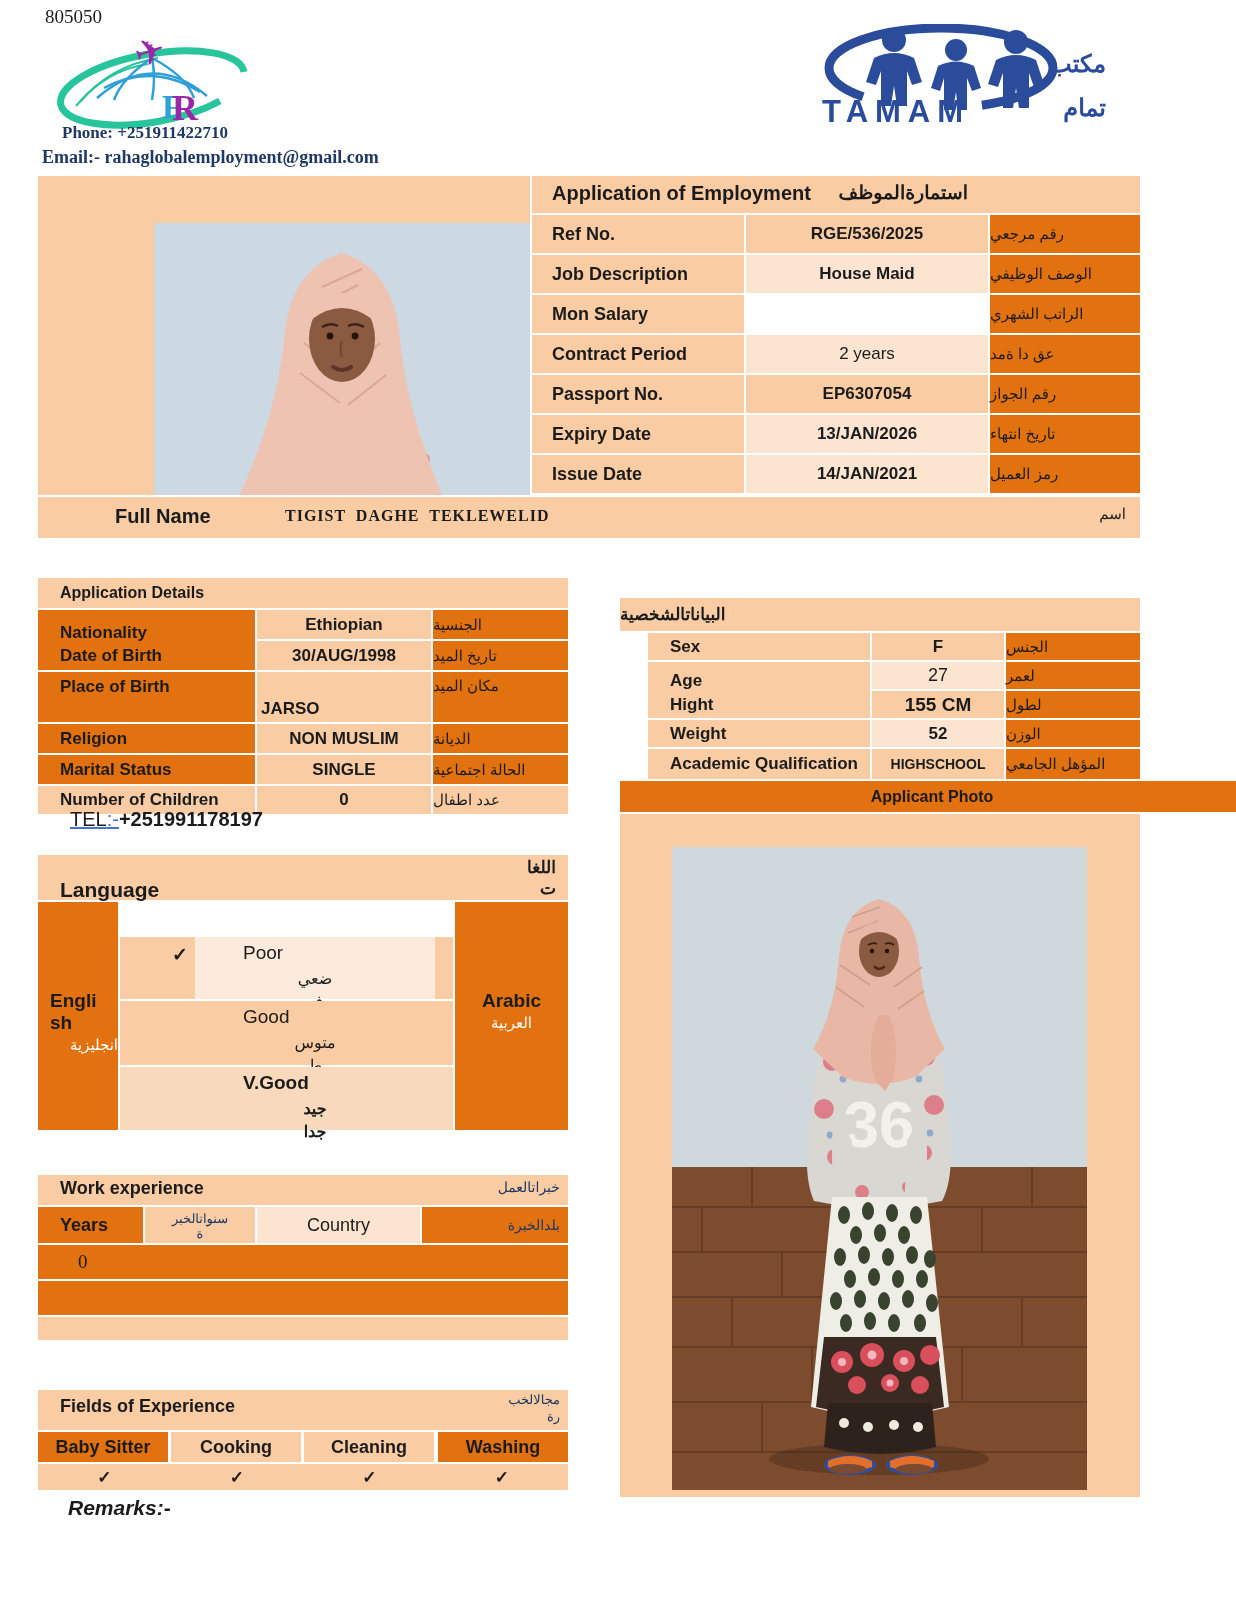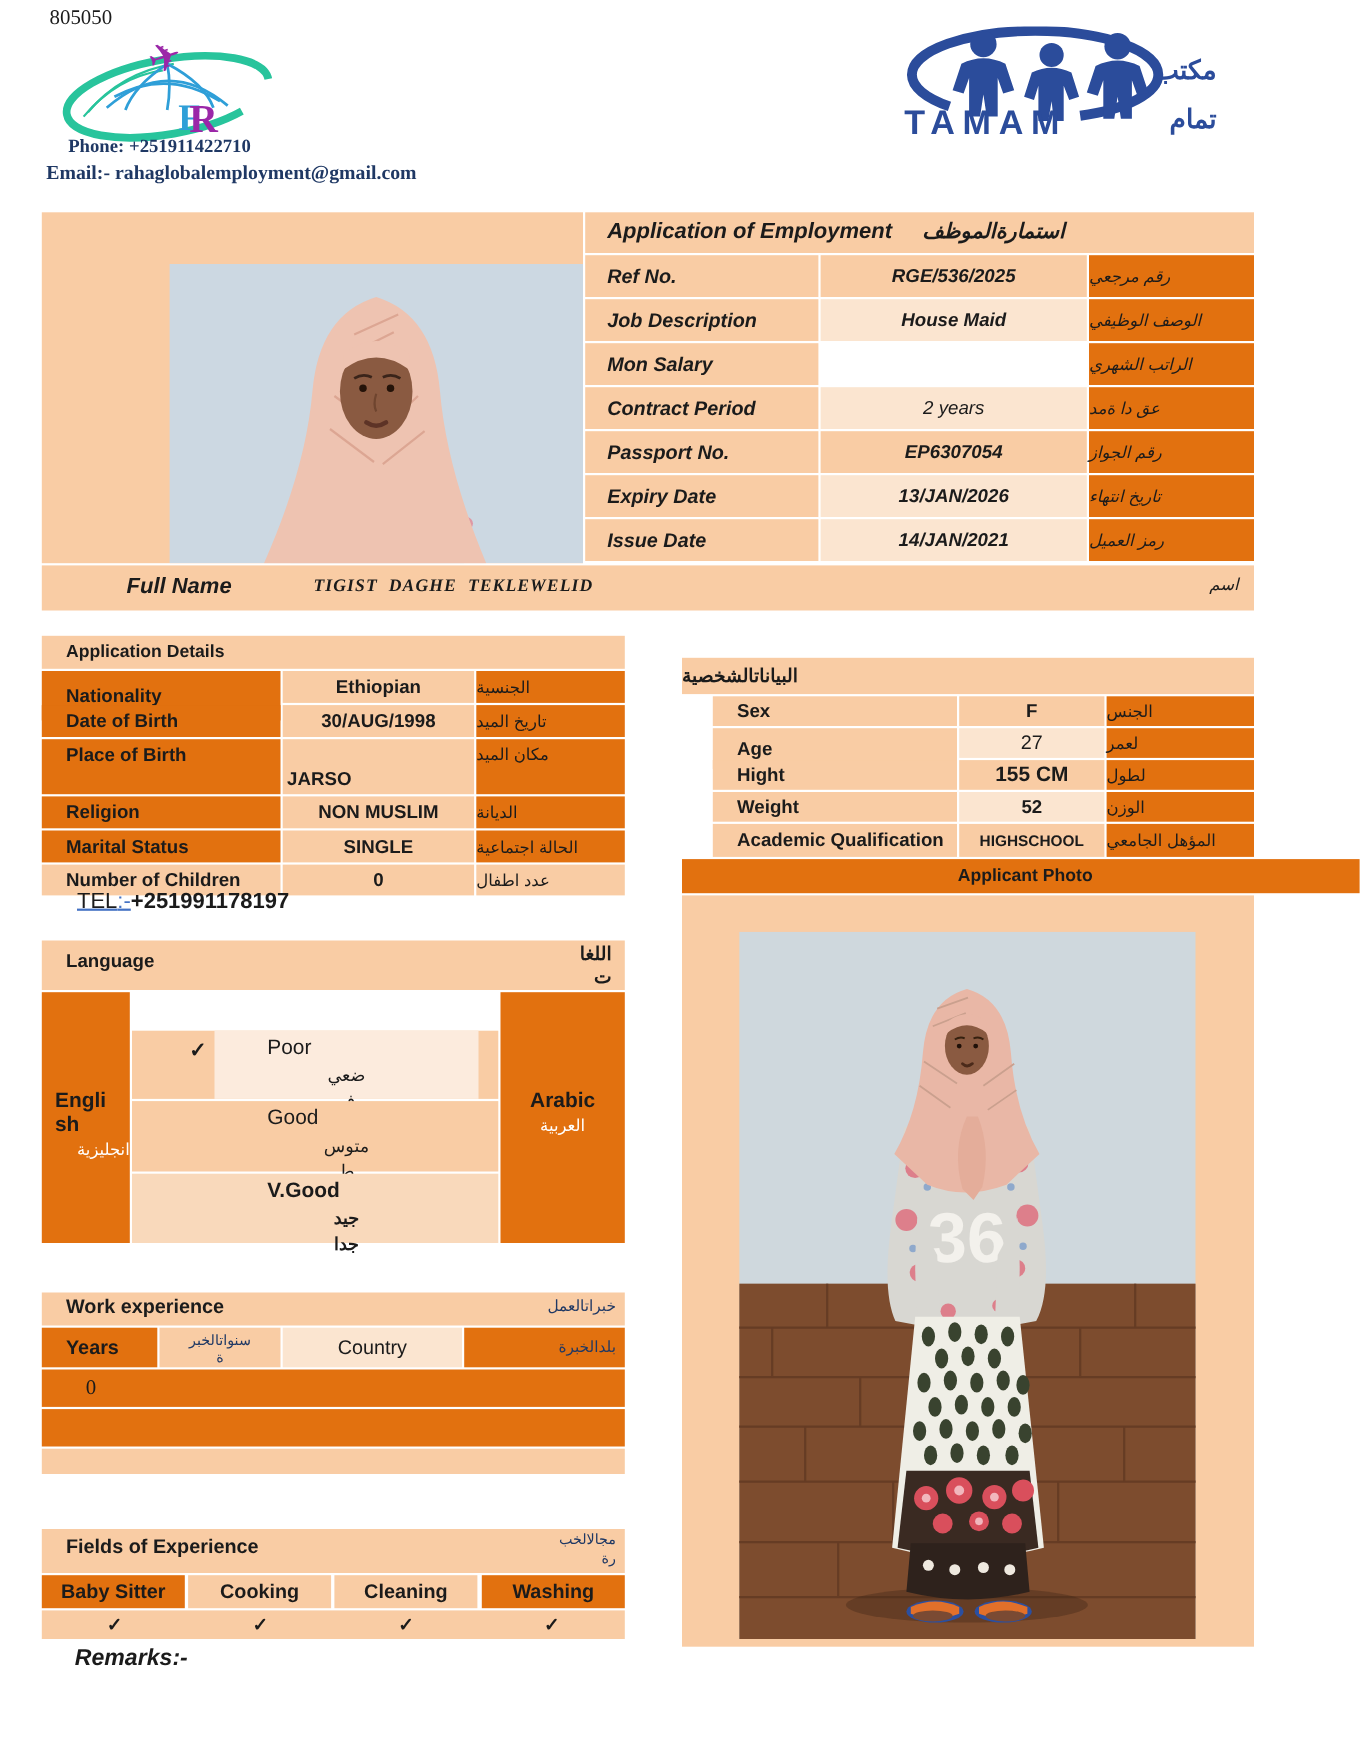--- a/index.html
+++ b/index.html
@@ -20,21 +20,21 @@
   .rtl { direction:rtl; }
 
   
   #page-number { left:45px; top:6px; font-size:19px; }
   #agency-logo { left:52px; top:36px; }
   #agency-phone { left:62px; top:123px; font-size:17px; }
   #agency-email { left:42px; top:147px; font-size:18px; }
   #tamam-logo { left:816px; top:24px; }
 
   
-  #app-table { left:38px; top:193px; width:1102px; height:362px;font-style:italic; }
+  #app-table { left:38px; top:176px; width:1102px; height:362px; }
   #photo-cell { left:0; top:0; width:492px; height:319px; }
   #portrait { left:116px; top:47px; width:376px; height:272px; }
   #app-header { left:494px; top:0; width:608px; height:37px; }
   #app-header .en { position:absolute; left:20px; top:6px; font-size:20px; font-weight:bold; }
   #app-header .ar { position:absolute; right:172px; top:5px; font-size:19px; font-weight:bold; }
   .app-row { left:494px; width:608px; height:38px; }
   .app-row .lab { position:absolute; left:0; top:0; width:212px; height:38px; padding-left:20px; font-size:18px; font-weight:bold; display:flex; align-items:center; }
   .app-row .val { position:absolute; left:214px; top:0; width:242px; height:38px; font-size:17px; font-weight:bold; }
   .app-row .val.reg { font-weight:normal; }
   .app-row .ar  { position:absolute; left:458px; top:0; width:150px; height:38px; padding-right:12px; font-size:15px; display:flex; align-items:center; justify-content:flex-end; }
@@ -60,21 +60,21 @@
   .per-row .lab { position:absolute; left:28px; width:222px; padding-left:22px; font-size:17px; font-weight:bold; display:flex; align-items:center; }
   .per-row .val { position:absolute; left:252px; width:132px; font-size:17px; font-weight:bold; }
   .per-row .ar  { position:absolute; left:386px; width:134px; padding-right:10px; font-size:15px; display:flex; align-items:center; justify-content:flex-end; }
   #photo-banner { left:0; top:183px; width:624px; height:31px; font-size:16px; font-weight:bold;text-align:center; }
   #photo-panel { left:0; top:216px; width:520px; height:683px; }
   #fullbody { left:52px; top:33px; width:415px; height:643px; }
 
   
   #language { left:38px; top:855px; width:530px; height:275px; }
   #language .hdr { left:0; top:0; width:530px; height:45px; }
-  #language .hdr .en { position:absolute; left:22px; top:9px; font-size:17px; font-weight:bold; }
+  #language .hdr .en { position:absolute; left:22px; top:23px; font-size:21px; font-weight:bold; }
   #language .hdr .ar { position:absolute; right:12px; top:2px; font-size:17px; font-weight:bold; text-align:right; line-height:21px; }
   #lang-en-col { left:0; top:47px; width:80px; height:228px; padding:88px 0 0 12px; }
   #lang-en-col .en { font-size:19px; font-weight:bold; line-height:22px; }
   #lang-en-col .sub { color:#fff; font-size:15px; margin-top:2px; }
   #lang-ar-col { left:417px; top:47px; width:113px; height:228px; padding-top:88px; text-align:center; }
   #lang-ar-col .en { font-size:19px; font-weight:bold; }
   #lang-ar-col .sub { color:#fff; font-size:15px; margin-top:2px; }
   #status-row { left:82px; top:47px; width:333px; height:33px; font-size:20px; }
   .lvl-row { left:82px; width:333px; }
   .lvl-row .chk { position:absolute; left:52px; top:6px; font-size:19px; font-weight:bold; }

